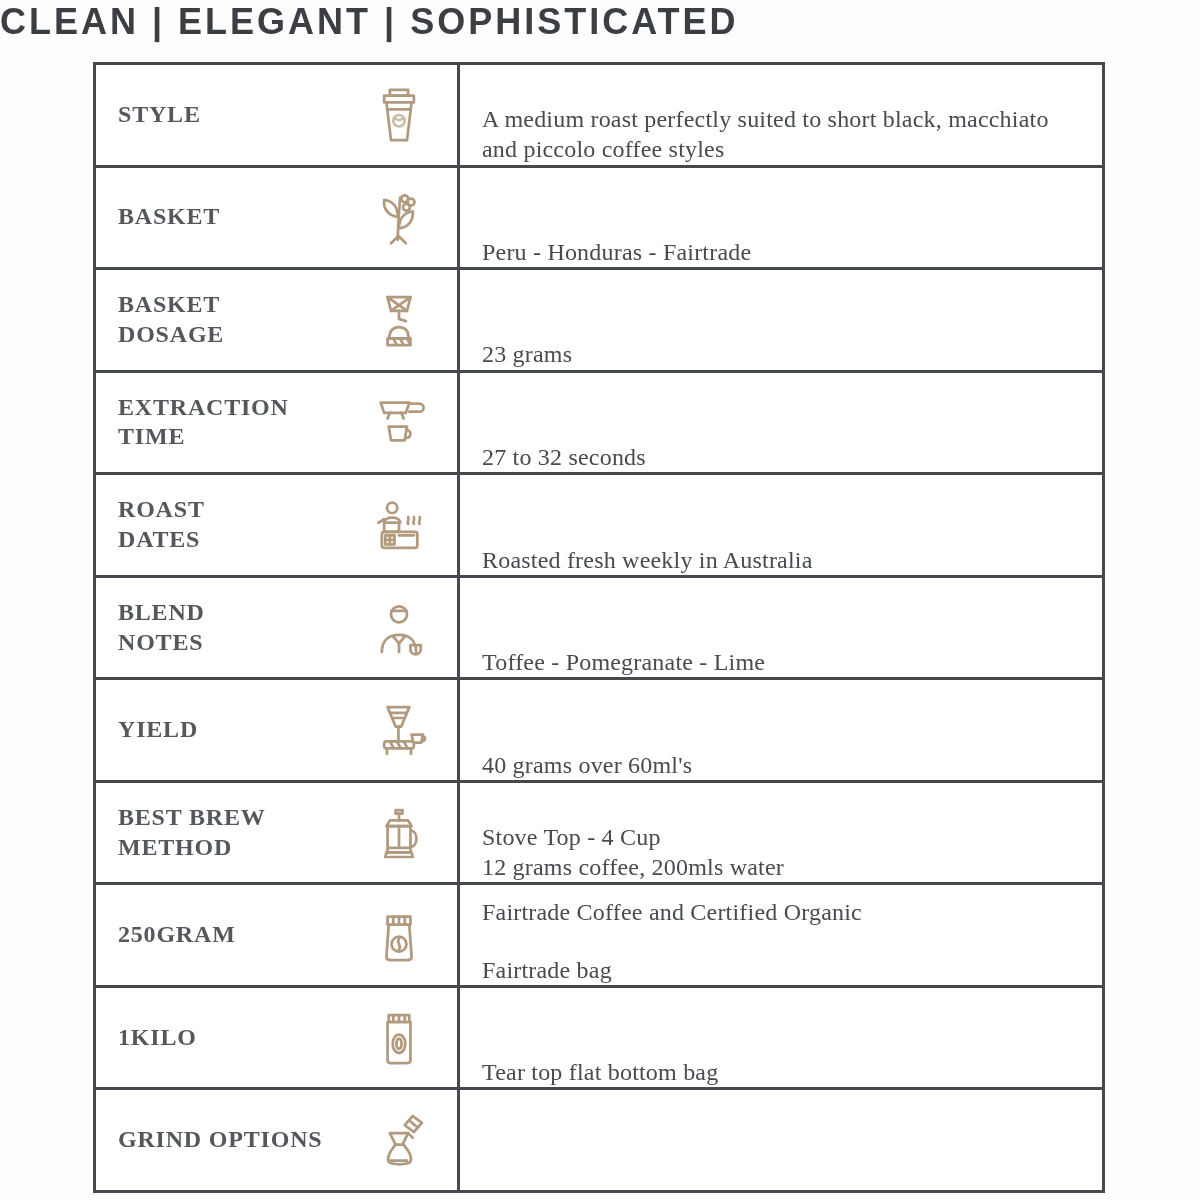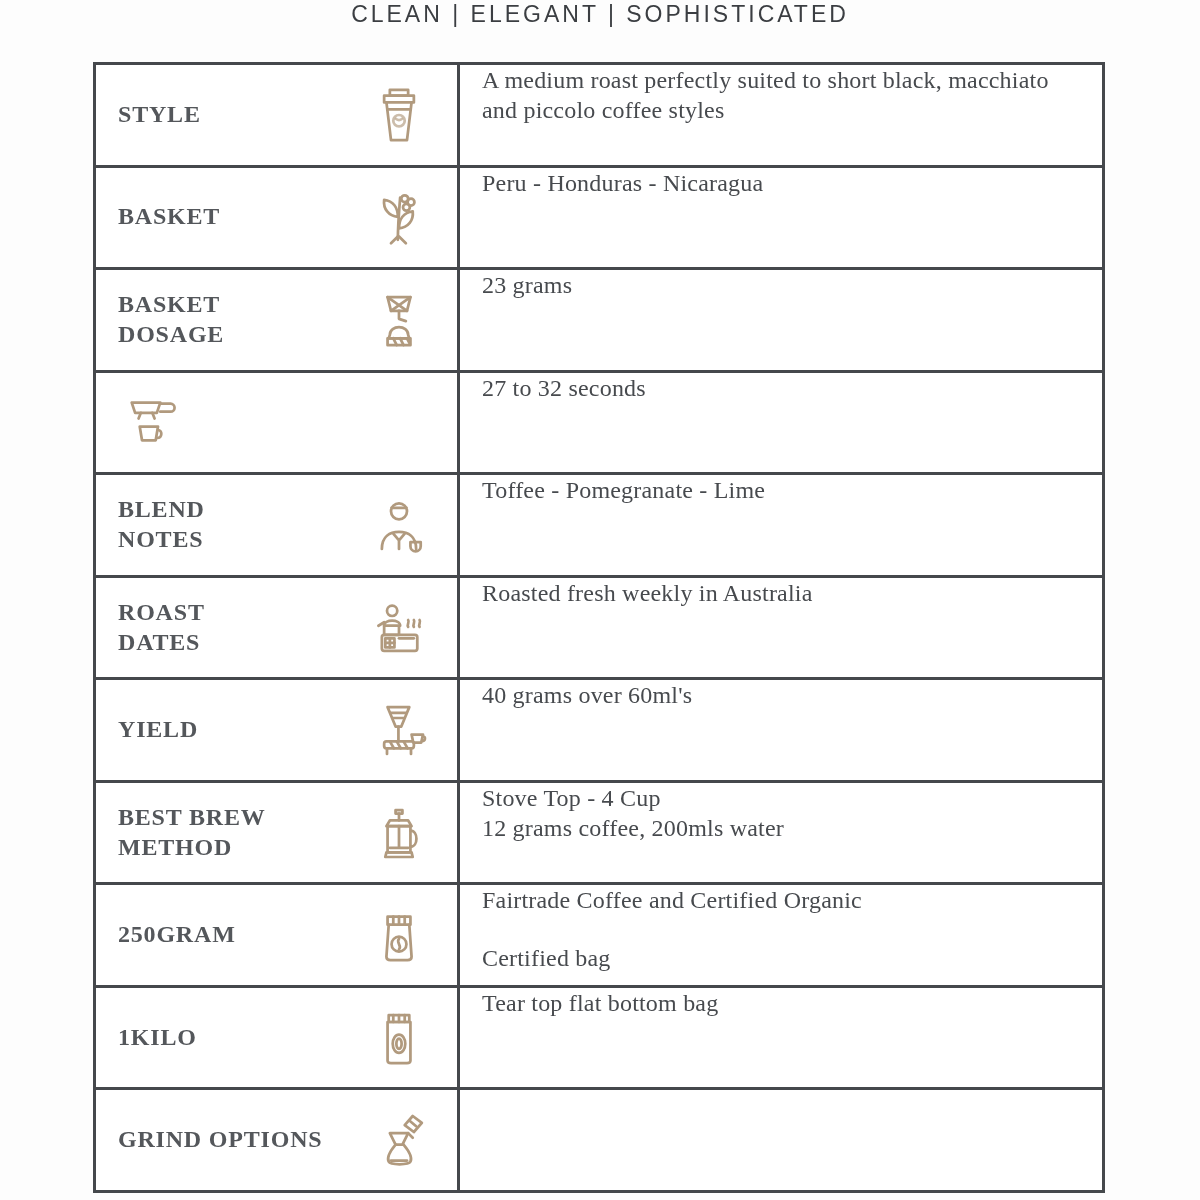--- a/index.html
+++ b/index.html
@@ -13,22 +13,21 @@
   html, body { margin: 0; padding: 0; }
   body {
     width: 1200px; height: 1200px;
     background: #fdfdfd;
     font-family: "Liberation Sans", sans-serif;
     position: relative;
     overflow: hidden;
   }
   .page-title {
     position: absolute; top: 1px; left: 0; width: 100%;
-    text-align: center;
-    font-size: 23px; font-weight: normal; letter-spacing: 3px;
+    font-size: 36px; font-weight: bold; letter-spacing: 3px;
     color: var(--title);
     white-space: nowrap;
   }
   .spec-table {
     position: absolute; left: 93px; top: 62px;
     width: 1012px; height: 1131px;
     border: 3px solid var(--border);
     background: #fff;
     display: flex; flex-direction: column; font-family: Liberation Serif, serif;
   }
@@ -45,21 +44,21 @@
     color: var(--label); line-height: 1.24;
   }
   .icon { width: 64px; height: 64px; flex: 0 0 64px; }
   .icon svg {
     width: 100%; height: 100%;
     stroke: var(--icon); fill: none;
     stroke-width: 2.4; stroke-linecap: round; stroke-linejoin: round;
   }
   .cell-right {
     flex: 1 1 auto;
-    display: flex; flex-direction: column; justify-content: flex-start;
+    display: flex; flex-direction: column; justify-content: flex-end;
     padding: 0 24px 0 22px;
     font-size: 24px; color: var(--text);
     line-height: 1.26; letter-spacing: 0.2px;
   }
   .cell-right.spread .line + .line { margin-top: 27px; }
 </style>
 </head>
 <body>
 
 <div class="page-title">CLEAN | ELEGANT | SOPHISTICATED</div>
@@ -102,21 +101,21 @@
             <path d="M27 28c-8-1-13-7-12-15 8 1 12 7 12 15z"></path>
             <path d="M28 38c8-1 13-7 12-15-8 1-12 7-12 15z"></path>
             <circle cx="33" cy="12" r="3"></circle>
             <circle cx="38.5" cy="15" r="3"></circle>
             <circle cx="34.5" cy="19.5" r="3"></circle>
             <path d="M21 51l6-6M34 51l-6-6"></path>
           </svg>
       </span>
     </div>
     <div class="cell-right">
-      <div class="line">Peru - Honduras - Nicaragua</div>
+      <div class="line">Peru - Honduras - Fairtrade</div>
       <div class="line"></div>
     </div>
   </div>
 
   <div class="row">
     <div class="cell-left">
       <div class="label">
         <div>BASKET</div>
         <div>DOSAGE</div>
       </div>
@@ -132,54 +131,36 @@
       </span>
     </div>
     <div class="cell-right">
       <div class="line">23 grams</div>
       <div class="line"></div>
     </div>
   </div>
 
   <div class="row">
     <div class="cell-left">
+      <div class="label">
+        <div>EXTRACTION</div>
+        <div>TIME</div>
+      </div>
       <span class="icon">
         <svg viewBox="0 0 56 56">
             <path d="M12 11h25l-3 9H15z"></path>
             <path d="M37 12h9a3.5 3.5 0 0 1 0 7h-9"></path>
             <path d="M20 20l-2 5M30 20l2 5"></path>
             <path d="M19 32h16l-2 12H21z"></path>
             <path d="M35 35c4 0 4 7-.8 7"></path>
           </svg>
       </span>
     </div>
     <div class="cell-right">
       <div class="line">27 to 32 seconds</div>
-      <div class="line"></div>
-    </div>
-  </div>
-
-  <div class="row">
-    <div class="cell-left">
-      <div class="label">
-        <div>BLEND</div>
-        <div>NOTES</div>
-      </div>
-      <span class="icon">
-        <svg viewBox="0 0 56 56">
-            <circle cx="28" cy="16" r="7"></circle>
-            <path d="M21.5 13h13"></path>
-            <path d="M13 49c0-11 7-15 15-15s15 4 15 15"></path>
-            <path d="M23 35.5l5 6 5-6M28 41.5V49"></path>
-            <path d="M38 43h9v3.5a4.5 4.5 0 0 1-9 0z"></path>
-          </svg>
-      </span>
-    </div>
-    <div class="cell-right">
-      <div class="line">Toffee - Pomegranate - Lime</div>
       <div class="line"></div>
     </div>
   </div>
 
   <div class="row">
     <div class="cell-left">
       <div class="label">
         <div>ROAST</div>
         <div>DATES</div>
       </div>
@@ -199,20 +180,42 @@
     </div>
     <div class="cell-right">
       <div class="line">Roasted fresh weekly in Australia</div>
       <div class="line"></div>
     </div>
   </div>
 
   <div class="row">
     <div class="cell-left">
       <div class="label">
+        <div>BLEND</div>
+        <div>NOTES</div>
+      </div>
+      <span class="icon">
+        <svg viewBox="0 0 56 56">
+            <circle cx="28" cy="16" r="7"></circle>
+            <path d="M21.5 13h13"></path>
+            <path d="M13 49c0-11 7-15 15-15s15 4 15 15"></path>
+            <path d="M23 35.5l5 6 5-6M28 41.5V49"></path>
+            <path d="M38 43h9v3.5a4.5 4.5 0 0 1-9 0z"></path>
+          </svg>
+      </span>
+    </div>
+    <div class="cell-right">
+      <div class="line">Toffee - Pomegranate - Lime</div>
+      <div class="line"></div>
+    </div>
+  </div>
+
+  <div class="row">
+    <div class="cell-left">
+      <div class="label">
         <div>YIELD</div>
         <div></div>
       </div>
       <span class="icon">
         <svg viewBox="0 0 56 56">
             <path d="M18 8h19l-7 17h-5z"></path>
             <path d="M21 13h13M23 17.5h9"></path>
             <path d="M27.5 25v13"></path>
             <rect x="15" y="38" width="26" height="6" rx="2"></rect>
             <path d="M20 38l3.5 6M26 38l3.5 6M32 38l3.5 6"></path>
@@ -263,21 +266,21 @@
             <path d="M18 12h20v7H18z"></path>
             <path d="M23 12v7M28 12v7M33 12v7"></path>
             <path d="M19 19l-2 28c0 2 1.5 3 3.5 3h15c2 0 3.5-1 3.5-3l-2-28"></path>
             <circle cx="28" cy="36" r="6.5"></circle>
             <path d="M28 31.5c-3 2.5 3 6.5 0 9"></path>
           </svg>
       </span>
     </div>
     <div class="cell-right spread">
       <div class="line">Fairtrade Coffee and Certified Organic</div>
-      <div class="line">Certified bag</div>
+      <div class="line">Fairtrade bag</div>
     </div>
   </div>
 
   <div class="row">
     <div class="cell-left">
       <div class="label">
         <div>1KILO</div>
         <div></div>
       </div>
       <span class="icon">

